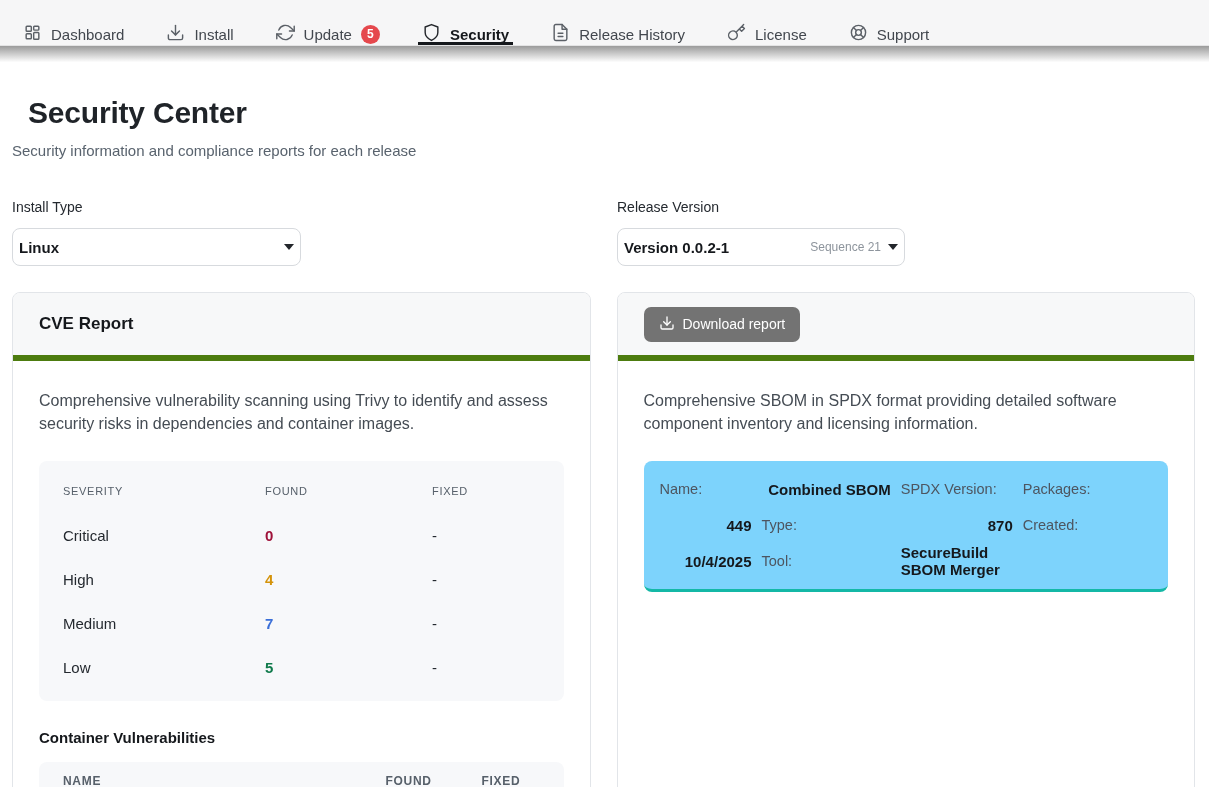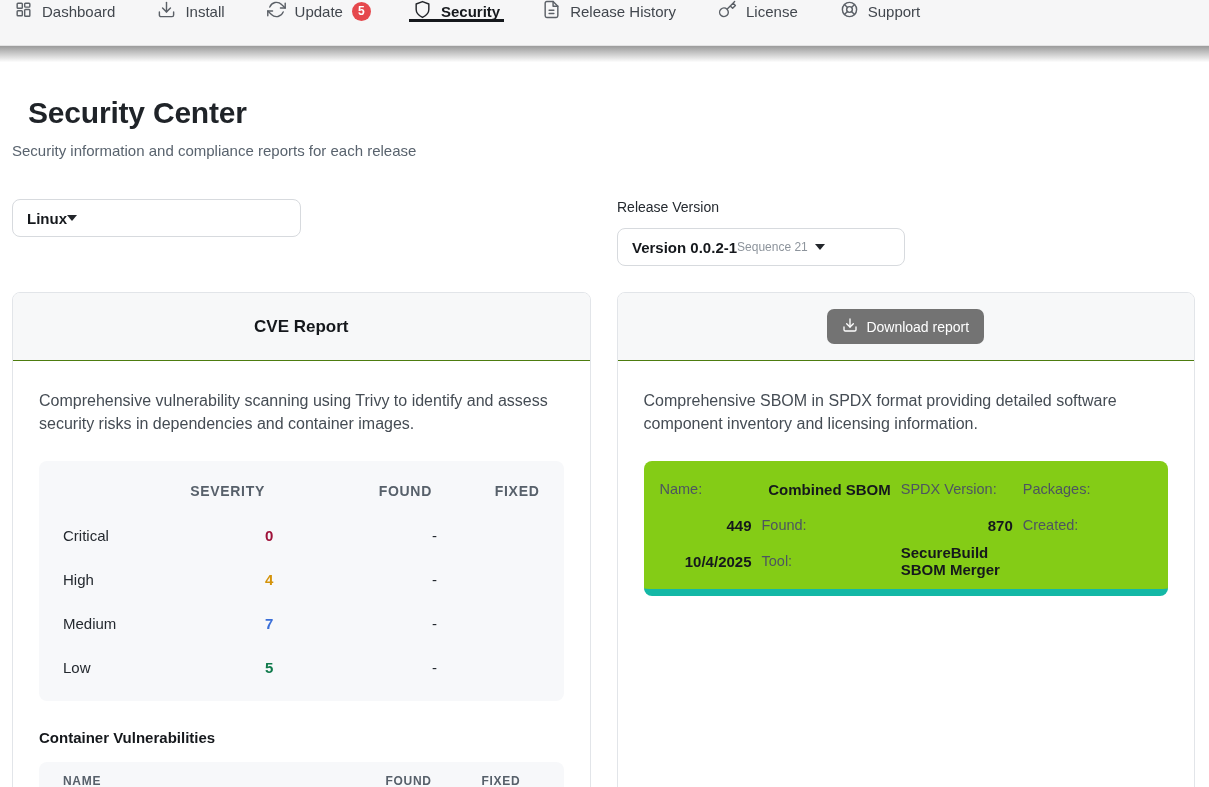--- a/index.html
+++ b/index.html
@@ -1,21 +1,21 @@
 <!DOCTYPE html>
 <html><head>
 <meta charset="utf-8">
 <style>
   * { margin:0; padding:0; box-sizing:border-box; }
   html,body { width:1209px; height:787px; overflow:hidden; background:#fff;
               font-family:"Liberation Sans", sans-serif; color:#1f2328; }
 
   
   .topnav { height:46px; background:#f6f6f7; border-bottom:1px solid #e3e3e4;
-            display:flex; align-items:flex-start; padding:0 14px; gap:42px; }
+            display:flex; align-items:flex-end; padding:0 23px; gap:42px; }
   .nav-item { display:flex; align-items:center; gap:9px; font-size:15px; font-weight:500;
               color:#42474e; cursor:pointer; position:relative; white-space:nowrap; }
   .nav-item svg { width:19px; height:19px; stroke:#5b6067; stroke-width:1.8; fill:none;
                   stroke-linecap:round; stroke-linejoin:round; }
   .nav-item.active { color:#15181c; font-weight:600; }
   .nav-item.active svg { stroke:#23262b; }
   .nav-item.active::after { content:""; position:absolute; left:-4px; right:-4px; bottom:0;
                             height:3px; background:#15181c; }
   .nav-badge { min-width:19px; height:19px; border-radius:10px; color:#fff; font-size:12px;
                font-weight:700; display:flex; align-items:center; justify-content:center;
@@ -27,61 +27,61 @@
   main { padding:0 14px 0 12px; }
   .page-title { font-size:30px; font-weight:700; letter-spacing:-0.2px; margin:34px 16px 12px; }
   .page-subtitle { font-size:15px; color:#59636e; }
 
   
   .filters { display:flex; margin-top:40px; }
   .filter-label { font-size:14px; color:#24292f; margin-bottom:13px; }
   .filter-col1 { width:289px; margin-right:316px; }
   .filter-col2 { width:288px; }
   .select { height:38px; border:1px solid #d7dade; border-radius:8px; background:#fff;
-            display:flex; align-items:center; justify-content:flex-start;
-            padding:0 14px; cursor:pointer; }
+            display:flex; align-items:center; justify-content:space-between;
+            padding:0 6px; cursor:pointer; }
   .select-value { font-size:15px; font-weight:700; color:#15181c; }
   .select-right { display:flex; align-items:center; gap:7px; }
   .seq-label { font-size:12px; color:#8d949c; }
   .caret { width:0; height:0; border-left:5px solid transparent; border-right:5px solid transparent;
            border-top:6px solid #23262b; }
 
   
   .cards { display:flex; gap:26px; margin-top:26px; align-items:flex-start; }
   .card { flex:1; border:1px solid #e2e5e9; border-radius:8px; background:#fff;
           height:640px; overflow:hidden; }
-  .card-header { background:#f7f8f9; border-bottom:1px solid #4d7c0f; min-height:68px;
-                 display:flex; align-items:center; justify-content:center;
+  .card-header { background:#f7f8f9; border-bottom:6px solid #4d7c0f; min-height:68px;
+                 display:flex; align-items:center; justify-content:flex-start;
                  padding:0 26px; }
   .card-title { font-size:17px; font-weight:600; color:#15181c; }
   .card-body { padding:28px 26px; }
   .card-desc { font-size:16px; color:#454c54; line-height:1.45; margin-bottom:26px; }
 
   
   .sev-table { background:#f7f8fa; border-radius:8px; padding:8px 24px 12px; }
   .sev-row { display:grid; grid-template-columns:202px 167px 1fr; align-items:center; height:44px; }
-  .sev-head { font-size:14px; font-weight:700; letter-spacing:.7px; color:#57606a;
-              text-transform:uppercase;text-align:right; }
+  .sev-head { font-size:11px; font-weight:400; letter-spacing:.7px; color:#57606a;
+              text-transform:uppercase; }
   .sev-name { font-size:15px; color:#24292f; }
   .sev-found { font-size:15px; font-weight:600; }
   .sev-fixed { font-size:15px; color:#24292f; }
 
   .cv-title { font-size:15px; font-weight:600; color:#15181c; margin:28px 0 16px; }
   .cv-header { background:#f7f8fa; border-radius:8px 8px 0 0; height:38px; padding:0 24px;
                display:grid; grid-template-columns:1fr 96px 58px; align-items:center; }
   .cv-header span { font-size:12px; font-weight:700; letter-spacing:.7px; color:#57606a;
                     text-transform:uppercase; }
 
   
   .btn-primary { display:flex; align-items:center; gap:8px; border:none; border-radius:7px;
                  color:#fff; font-size:14px; font-weight:500; padding:8px 15px; cursor:pointer;
                  font-family:"Liberation Sans", sans-serif; }
   .btn-primary svg { width:16px; height:16px; stroke:#fff; stroke-width:2; fill:none;
                      stroke-linecap:round; stroke-linejoin:round; }
-  .sbom-grid { background:#84cc16; border-radius:8px; border-bottom:7px solid #14b8a6;
+  .sbom-grid { background:#7dd3fc; border-radius:8px; border-bottom:3px solid #14b8a6;
                padding:10px 16px; display:grid;
                grid-template-columns:92px 1fr 112px 1fr; column-gap:10px; }
   .sbom-cell { height:36px; display:flex; align-items:center; font-size:14.5px; }
   .sbom-label { color:#4d5560; }
   .sbom-value { justify-content:flex-end; font-weight:700; color:#15181c; font-size:15px; }
 </style>
 </head>
 <body>
 
 <nav class="topnav">
@@ -146,20 +146,21 @@
   </div>
 </nav>
 <div class="nav-shadow"></div>
 
 <main>
   <h1 class="page-title">Security Center</h1>
   <p class="page-subtitle">Security information and compliance reports for each release</p>
 
   <div class="filters">
     <div class="filter-col1">
+      <div class="filter-label">Install Type</div>
       <div class="select">
         <span class="select-value">Linux</span>
         <span class="caret"></span>
       </div>
     </div>
     <div class="filter-col2">
       <div class="filter-label">Release Version</div>
       <div class="select">
         <span class="select-value">Version 0.0.2-1</span>
         <span class="select-right">
@@ -230,21 +231,21 @@
       <div class="card-body">
         <p class="card-desc">Comprehensive SBOM in SPDX format providing detailed software component inventory and licensing information.</p>
 
         <div class="sbom-grid">
           <span class="sbom-cell sbom-label">Name:</span>
           <span class="sbom-cell sbom-value">Combined SBOM</span>
           <span class="sbom-cell sbom-label">SPDX Version:</span>
 
           <span class="sbom-cell sbom-label">Packages:</span>
           <span class="sbom-cell sbom-value">449</span>
-          <span class="sbom-cell sbom-label">Found:</span>
+          <span class="sbom-cell sbom-label">Type:</span>
           <span class="sbom-cell sbom-value">870</span>
 
           <span class="sbom-cell sbom-label">Created:</span>
           <span class="sbom-cell sbom-value">10/4/2025</span>
           <span class="sbom-cell sbom-label">Tool:</span>
           <span class="sbom-cell sbom-value">SecureBuild SBOM Merger</span>
         </div>
       </div>
     </section>
   </div>

